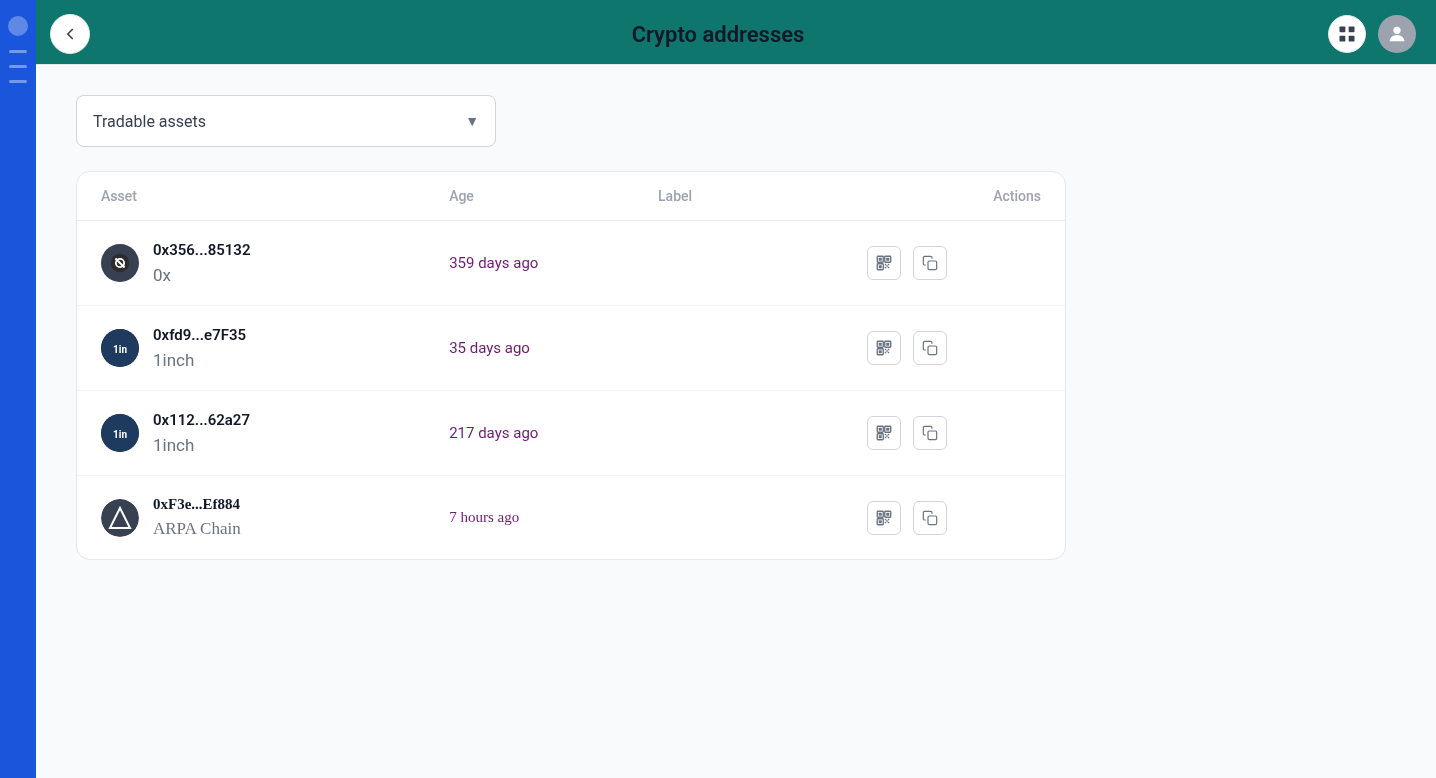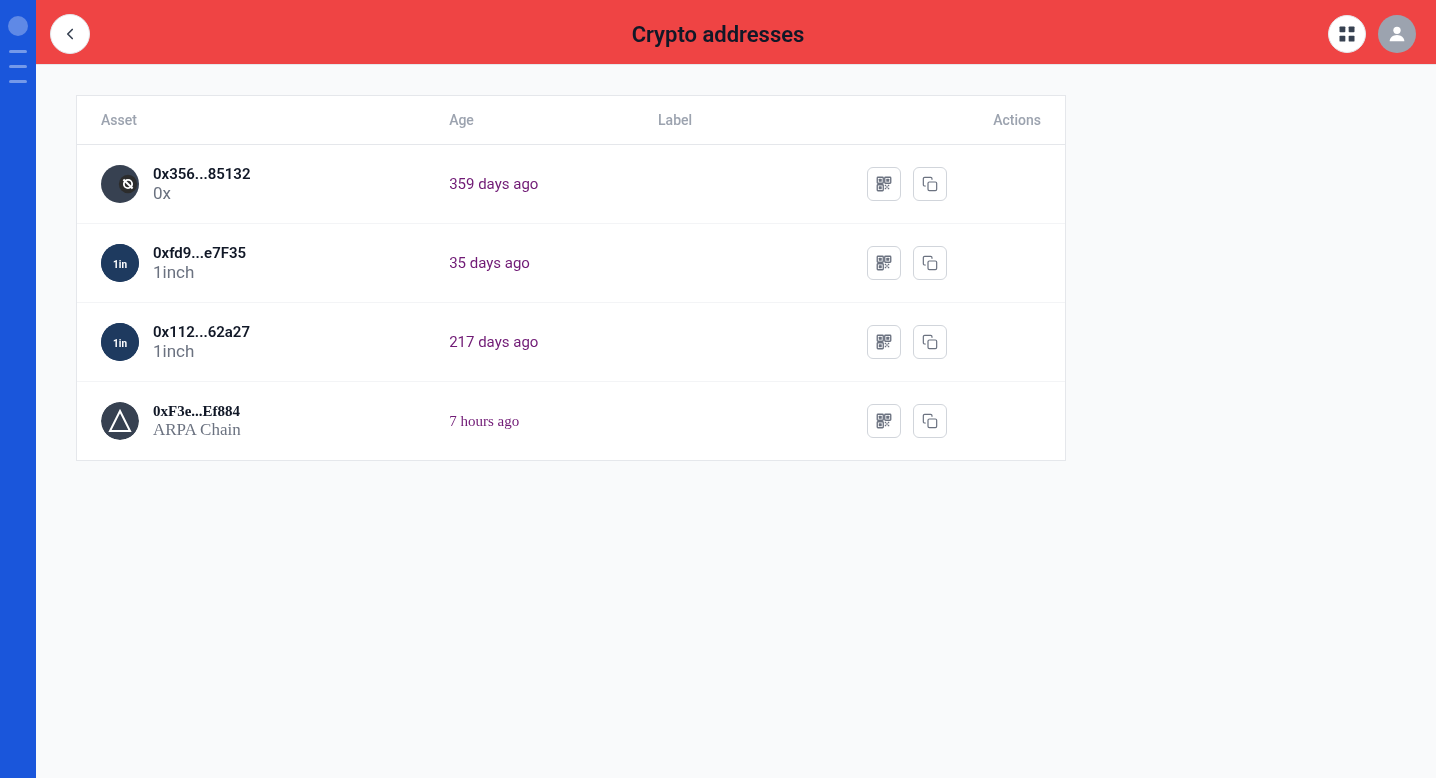--- a/index.html
+++ b/index.html
@@ -40,21 +40,21 @@
       border-radius: 2px;
     }
 
     
     .header {
       position: fixed;
       top: 0;
       left: 0;
       right: 0;
       height: 65px;
-      background: #ef4444;
+      background: #0f766e;
       border-bottom: 1px solid #e5e7eb;
       display: flex;
       align-items: center;
       justify-content: space-between;
       padding: 4px 20px 0 50px;
       z-index: 9;
     }
     .header-left {
       display: flex;
       align-items: center;
@@ -138,21 +138,21 @@
     }
     .dropdown-arrow {
       font-size: 14px;
       color: #6b7280;
     }
 
     
     .table-container {
       background: #ffffff;
       border: 1px solid #e5e7eb;
-      border-radius: 0;
+      border-radius: 14px;
       overflow: hidden;
       width: 100%;
       max-width: 990px;
     }
     .table-header {
       display: grid;
       grid-template-columns: 2fr 1.2fr 1.2fr 1fr;
       padding: 16px 24px;
       border-bottom: 1px solid #e5e7eb;
     }
@@ -184,34 +184,34 @@
       gap: 14px;
     }
     .asset-icon {
       width: 38px;
       height: 38px;
       border-radius: 50%;
       overflow: hidden;
       flex-shrink: 0;
       display: flex;
       align-items: center;
-      justify-content: flex-end;
+      justify-content: center;
       font-size: 18px;
     }
     .asset-icon.dark-blue {
       background: #1e3a5f;
     }
     .asset-icon.dark-grey {
       background: #374151;
     }
 
     .asset-info {
       display: flex;
       flex-direction: column;
-      gap: 0;
+      gap: 6px;
     }
     .asset-address {
       font-size: 15px;
       font-weight: 600;
       color: #111827;
     }
     .asset-label {
       font-size: 17px;
       color: #6b7280;
     }
@@ -287,20 +287,26 @@
       <svg width="22" height="22" viewBox="0 0 24 24" fill="white">
         <circle cx="12" cy="8" r="4"></circle>
         <path d="M4 20c0-4 3.6-7 8-7s8 3 8 7"></path>
       </svg>
     </div>
   </div>
 </div>
 
 <div class="main-content">
 
+  <div class="dropdown-container">
+    <div class="dropdown-select">
+      <span>Tradable assets</span>
+      <span class="dropdown-arrow">▼</span>
+    </div>
+  </div>
 
   <div class="table-container">
 
     <div class="table-header">
       <div class="table-header-cell">Asset</div>
       <div class="table-header-cell">Age</div>
       <div class="table-header-cell">Label</div>
       <div class="table-header-cell actions">Actions</div>
     </div>
 

